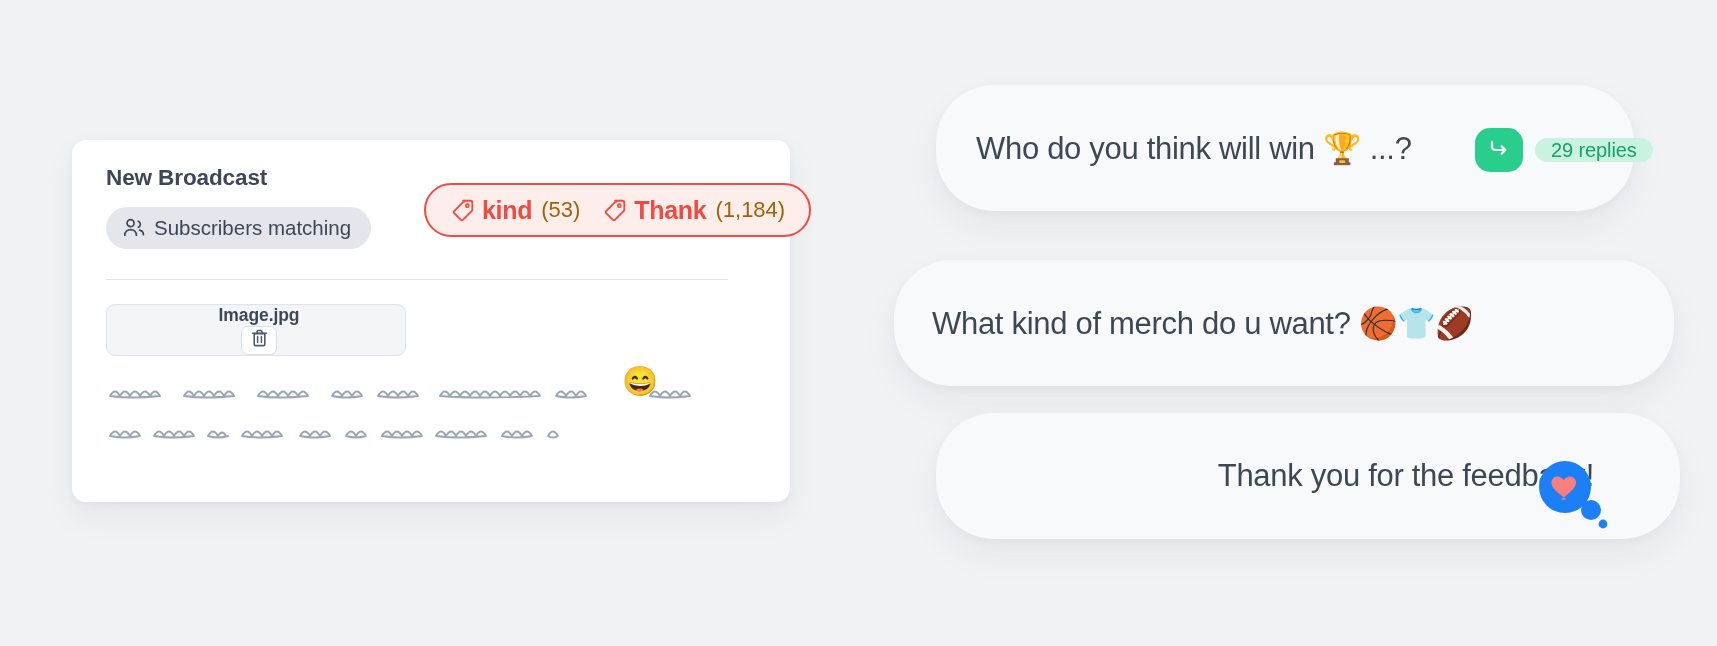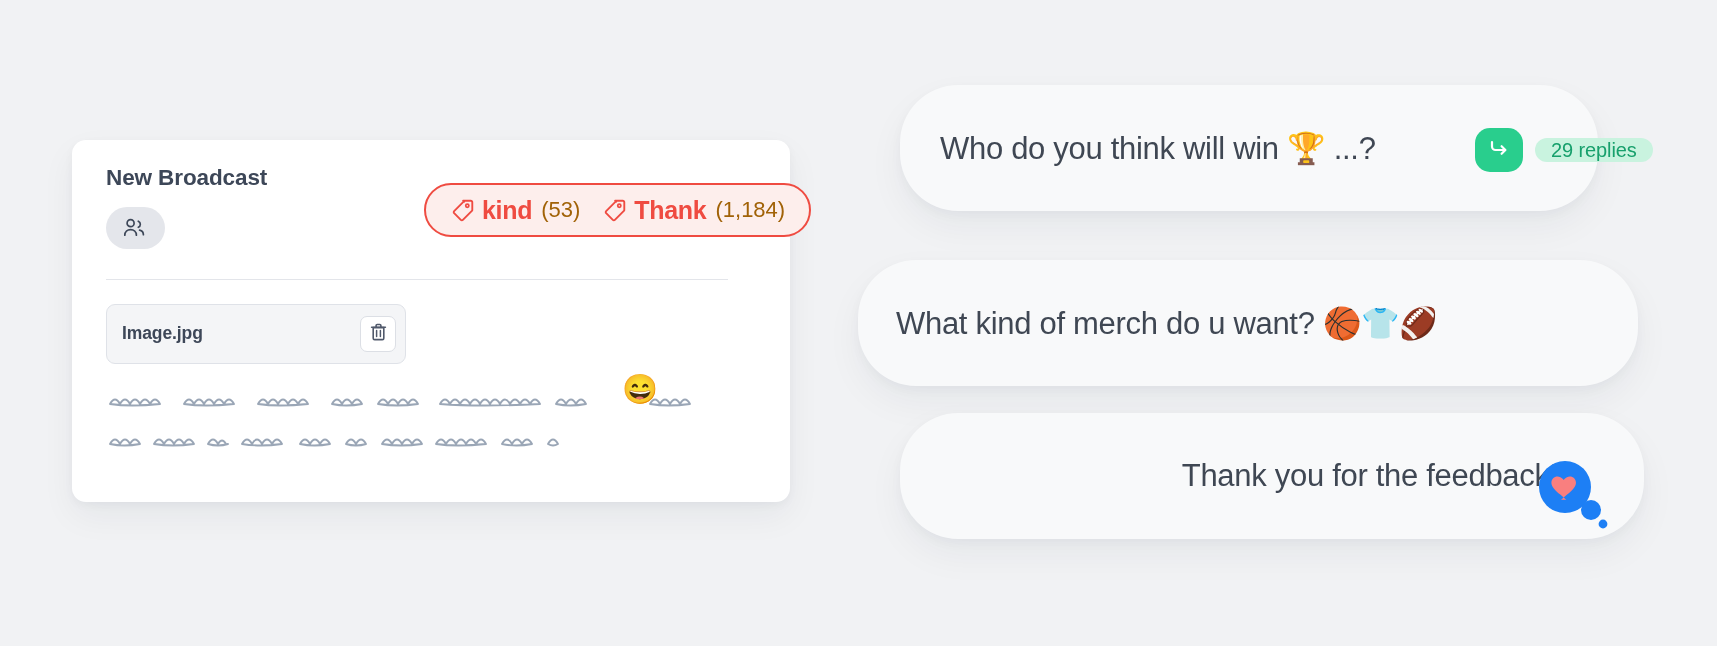--- a/index.html
+++ b/index.html
@@ -99,29 +99,30 @@
   .divider {
     margin-top: 28px;
     height: 1px;
     background: #e3e5ea;
     width: 622px;
   }
 
   .attachment {
     margin-top: 24px;
     width: 300px;
-    height: 60px;
+    height: 52px;
     box-sizing: border-box;
     background: #f4f5f7;
     border: 1px solid #dfe2e8;
     border-radius: 9px;
     display: flex;
     align-items: center;
     justify-content: space-between;
     padding: 0 9px 0 15px;
+    flex-direction: column;
   }
   .attachment-name {
     font-size: 17.5px;
     font-weight: bold;
     color: #3d4758;
     letter-spacing: -0.1px;
   }
   .trash-btn {
     width: 34px;
     height: 34px;
@@ -147,20 +148,21 @@
 
   
   .bubble {
     position: absolute;
     background: #f8f9fa;
     border-radius: 58px;
     box-shadow: 0 16px 36px rgba(27, 36, 58, 0.05),
                 0 4px 12px rgba(27, 36, 58, 0.035);
     display: flex;
     align-items: center;
+    margin-left: 36px;
   }
   .bubble-text {
     font-size: 31px;
     color: #3f4753;
     letter-spacing: -0.3px;
     white-space: nowrap;
   }
   .bubble-1 {
     left: 900px;
     top: 85px;
@@ -237,20 +239,21 @@
     <div class="audience-row">
       <div class="audience-chip">
         <span class="ico">
           <svg width="22" height="19" viewBox="0 0 22 19" fill="none">
             <circle cx="7.6" cy="5.2" r="3.5" stroke="#3d4758" stroke-width="1.7"></circle>
             <path d="M1.8 17.2c0-3.3 2.6-5.6 5.8-5.6s5.8 2.3 5.8 5.6" stroke="#3d4758" stroke-width="1.7" stroke-linecap="round"></path>
             <path d="M15.3 3.2a3.3 3.3 0 0 1 0 6.1" stroke="#3d4758" stroke-width="1.7" stroke-linecap="round"></path>
             <path d="M16.6 12.1c2.3.5 3.8 2.3 3.8 4.6" stroke="#3d4758" stroke-width="1.7" stroke-linecap="round"></path>
           </svg>
         </span>
+        <span>Subscribers matching</span>
       </div>
     </div>
 
     <div class="divider"></div>
 
     <div class="attachment">
       <span class="attachment-name">Image.jpg</span>
       <span class="trash-btn">
         <span>
           <svg width="19" height="20" viewBox="0 0 19 20" fill="none">

